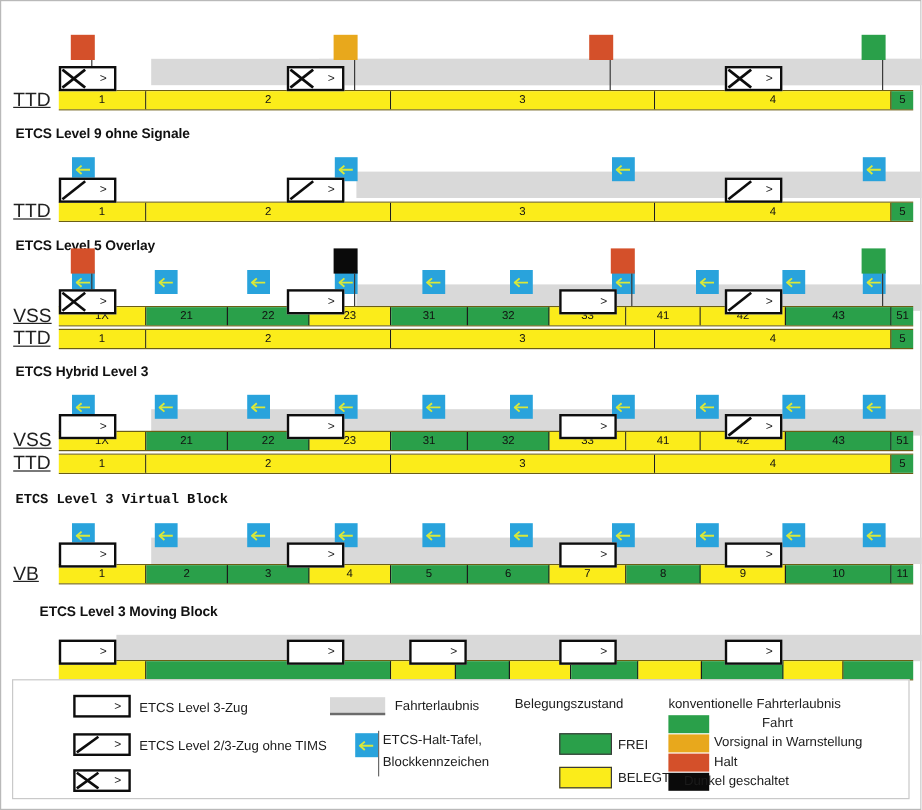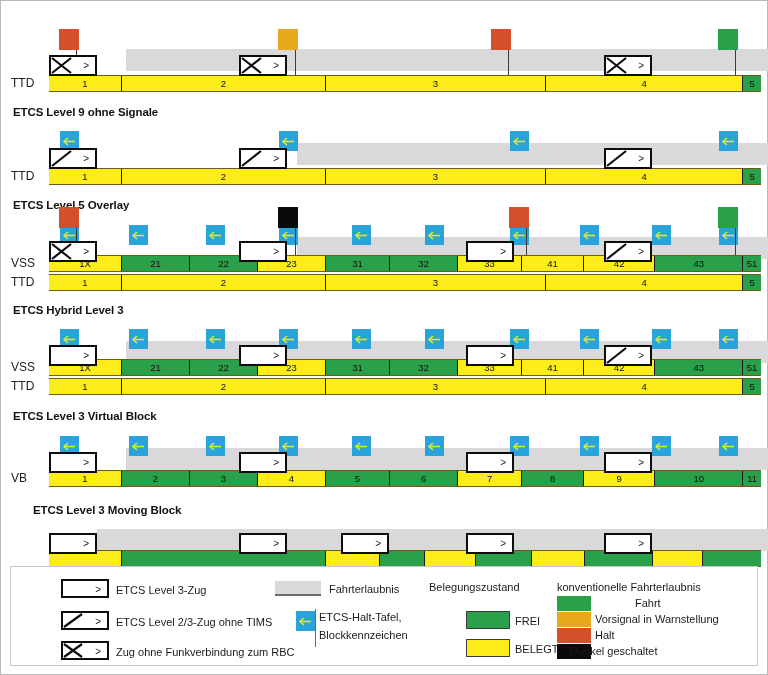--- a/index.html
+++ b/index.html
@@ -17,22 +17,22 @@
     border:1px solid #b9b9b9;
     background:#fff;
   }
   .sec-title {
     position:absolute; left:12px;
     font-size:11.5px; font-weight:bold; letter-spacing:-0.1px;
     color:#111; white-space:nowrap;
   }
   .rowlabel {
     position:absolute; left:10px;
-    font-size:12px; color:#222; text-align:left;
-    width:36px; line-height:13px;
+    font-size:16px; color:#222; text-align:left;
+    width:36px; line-height:13px;text-decoration:underline;
   }
   .ma { position:absolute; top:0; height:22px; background:#d9d9d9; }
   
   .occ-row { position:absolute; left:48px; width:712px; height:17px;
              border-top:1.5px solid #6b5e14; border-bottom:1.5px solid #6b5e14; }
   .blk {
     position:absolute; top:0; height:100%;
     border-right:1px solid #1c1c1c;
     font-size:9.5px; line-height:14px; text-align:center; color:#111;
     display:flex; align-items:center; justify-content:center;
@@ -384,21 +384,21 @@
     </div>
     <div class="train" style="left:465px; top:344px;">
       <span class="caret">&gt;</span>
     </div>
     <div class="train" style="left:603px; top:344px;">
       <svg width="44" height="17">
         <line x1="1" y1="16" x2="20" y2="1" stroke="#0d0d0d" stroke-width="2.2"></line>
       </svg>
       <span class="caret">&gt;</span>
     </div>
-    <div class="sec-title" style="top:409px;">ETCS Level 3 Virtual Block</div>
+    <div class="sec-title" style="top:409px;font-family:Liberation Mono, monospace;">ETCS Level 3 Virtual Block</div>
     <div class="ma" style="left:125px; top:447px; width:643px; position:absolute;"></div>
     <div class="rowlabel" style="top:471px;">VB</div>
     <div class="occ-row" style="top:469px;">
       <div class="blk occ" style="left:0px; width:72.97999999999999px;">1</div>
       <div class="blk free" style="left:72.97999999999999px; width:67.996px;">2</div>
       <div class="blk free" style="left:140.976px; width:67.996px;">3</div>
       <div class="blk occ" style="left:208.97199999999998px; width:67.996px;">4</div>
       <div class="blk free" style="left:276.96799999999996px; width:64.08px;">5</div>
       <div class="blk free" style="left:341.04799999999994px; width:67.996px;">6</div>
       <div class="blk occ" style="left:409.0439999999999px; width:64.08px;">7</div>
@@ -525,21 +525,20 @@
   </div>
   <div class="lg-item" style="left:105px; top:49px;">ETCS Level 2/3-Zug ohne TIMS</div>
 
   <div class="lg-sym-train" style="left:50px; top:74px;">
     <svg width="44" height="15">
       <line x1="1" y1="1" x2="19" y2="14" stroke="#0d0d0d" stroke-width="2.2"></line>
       <line x1="1" y1="14" x2="19" y2="1" stroke="#0d0d0d" stroke-width="2.2"></line>
     </svg>
     <span class="caret">&gt;</span>
   </div>
-  <div class="lg-item" style="left:105px; top:79px;">Zug ohne Funkverbindung zum RBC</div>
 
   <div class="lg-grey" style="left:264px; top:14px;"></div>
   <div class="lg-item" style="left:318px; top:16px;">Fahrterlaubnis</div>
 
   <div class="lg-board" style="left:285px; top:44px;">
     <svg width="13" height="9">
       <line x1="1" y1="4.5" x2="12" y2="4.5" stroke="#d9e83a" stroke-width="1.6"></line>
       <polyline points="5,1 1,4.5 5,8" fill="none" stroke="#d9e83a" stroke-width="1.6"></polyline>
     </svg>
   </div>

